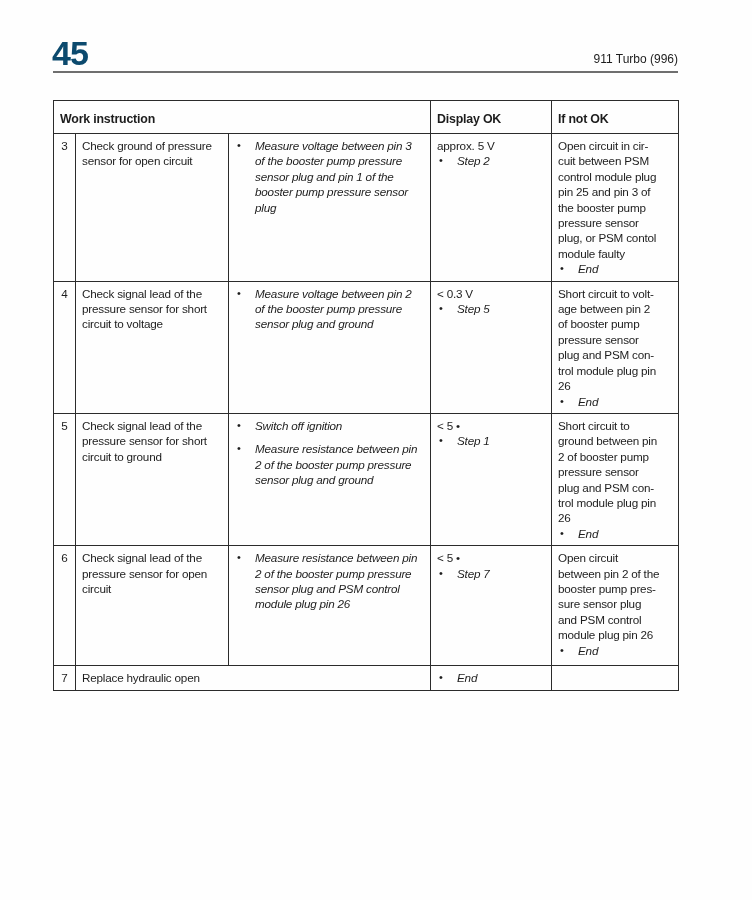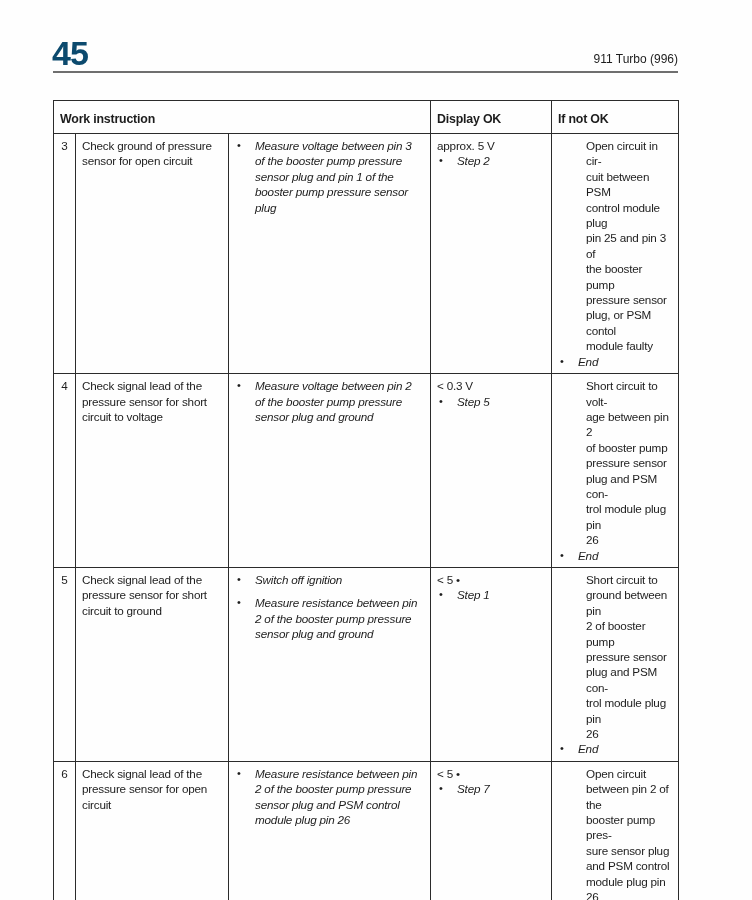--- a/index.html
+++ b/index.html
@@ -82,21 +82,21 @@
   .r3 { height: 147px; }
   .r4 { height: 131px; }
   .r5 { height: 132px; }
   .r6 { height: 120px; }
   .r7 { height: 15px;  }
   .c-step {
     text-align: center;
     padding-left: 2px;
     padding-right: 2px;
   }
-  .pre { white-space: pre-line; margin-left: 28px; }
+  .pre { white-space: pre-line; }
   
   .li {
     display: flex;
     align-items: flex-start;
   }
   .li + .li { margin-top: 8px; }
   .b {
     flex: 0 0 18px;
     padding-left: 2px;
     font-size: 11px;

